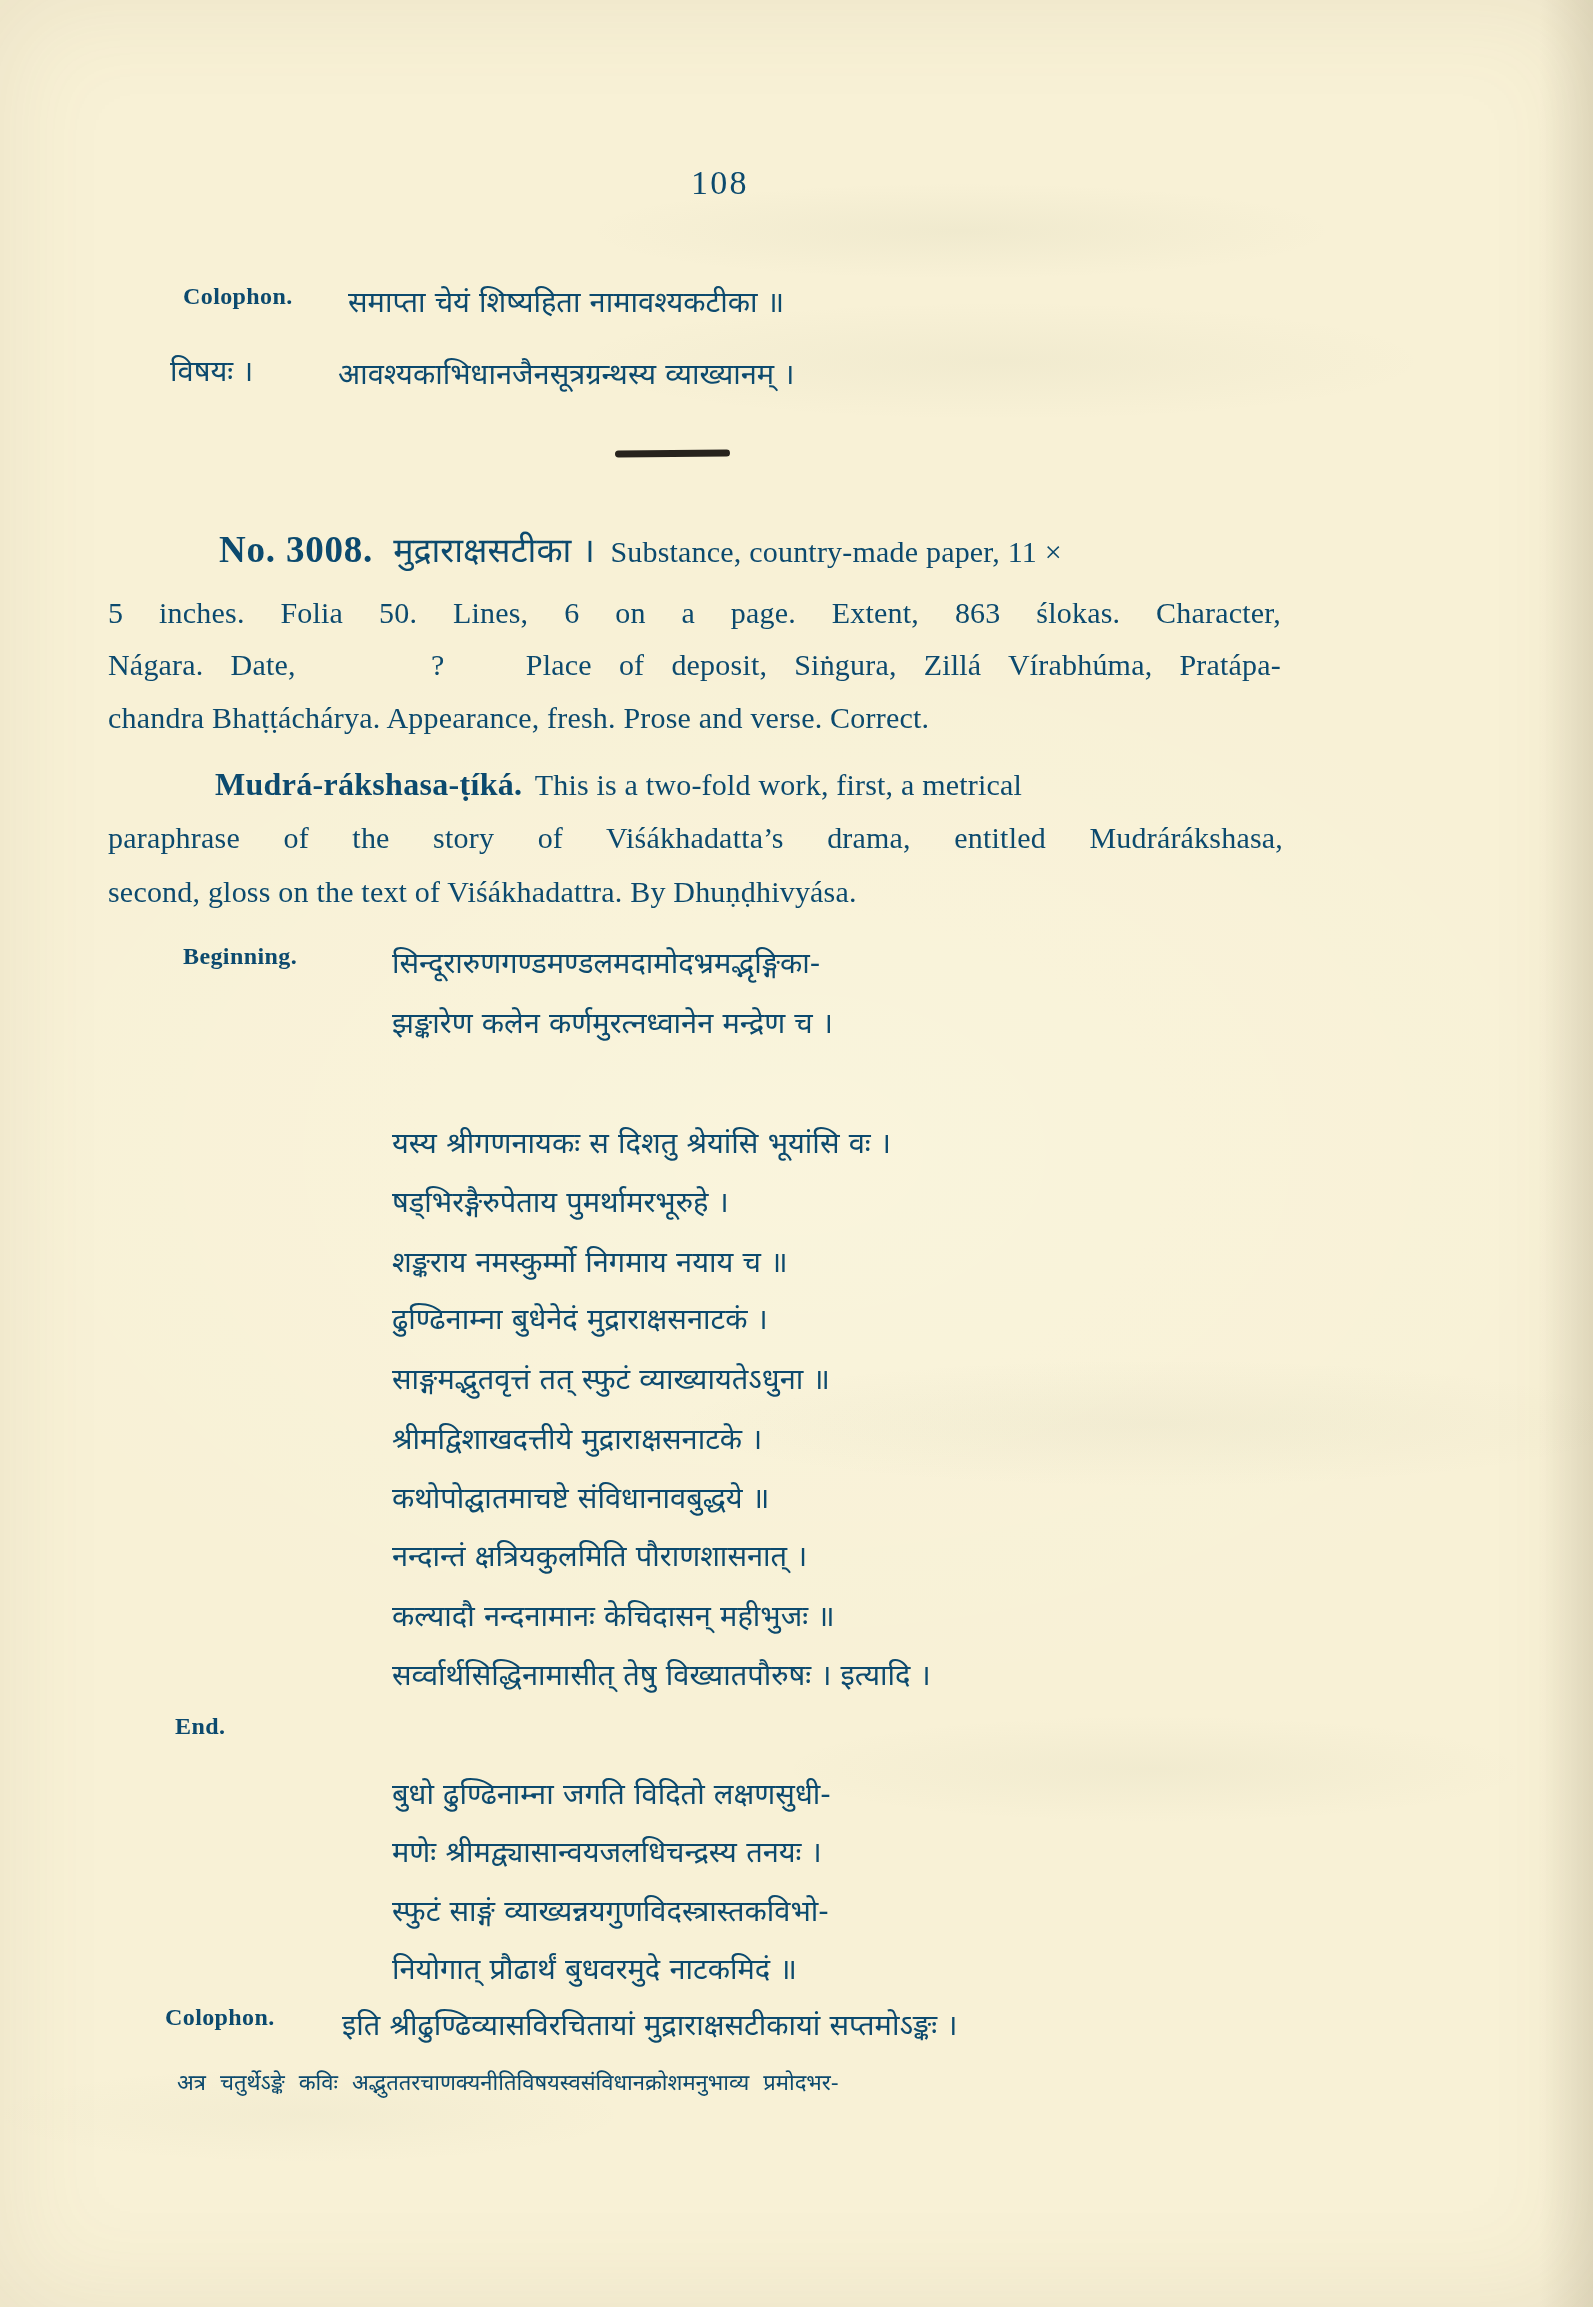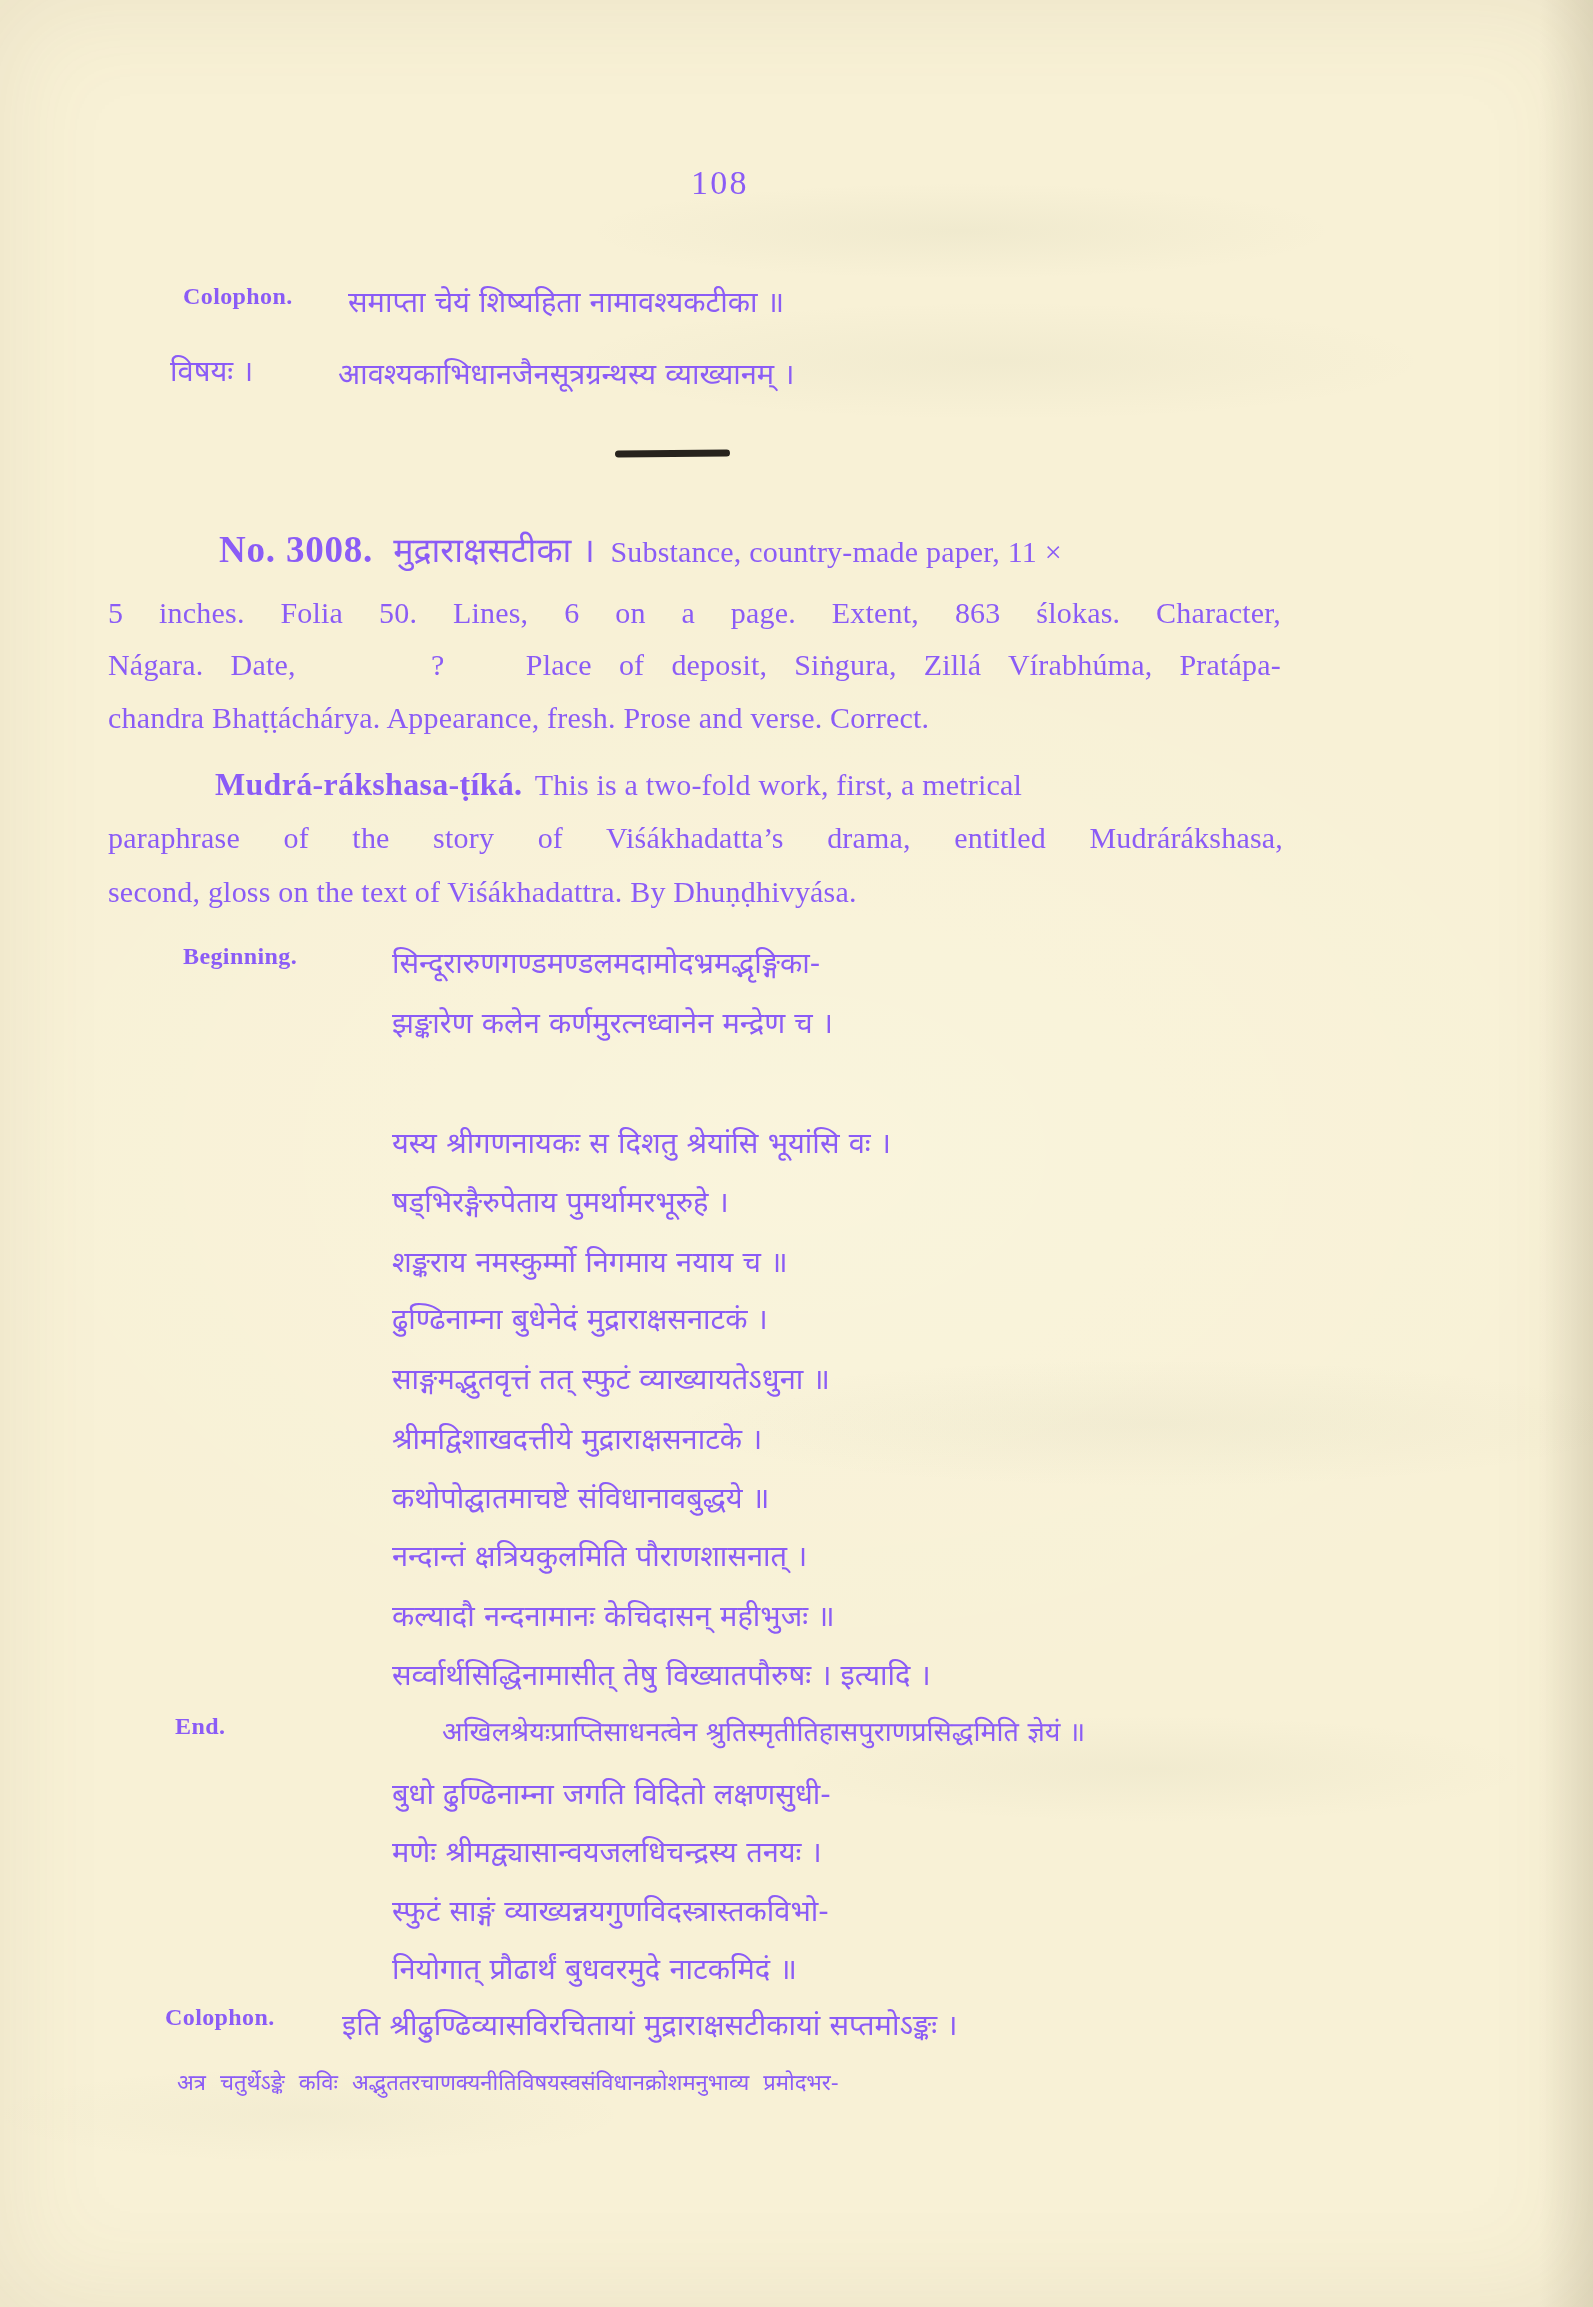--- a/index.html
+++ b/index.html
@@ -6,21 +6,21 @@
     margin: 0;
     padding: 0;
     background: #e9e2c6;
   }
   .page {
     position: relative;
     width: 1593px;
     height: 2307px;
     margin: 0 auto;
     background: #f8f1d6;
-    color: #8b5cf6;
+    color: #0c4a6e;
     font-family: "Liberation Serif", "DejaVu Serif", serif;
     overflow: hidden;
     box-shadow: inset 0 0 108px rgba(120, 100, 60, 0.10);
   }
   
   .page::before {
     content: "";
     position: absolute;
     inset: 0;
     background:
@@ -127,21 +127,20 @@
   <div class="line dev" style="left:392px; top:1246px;">शङ्कराय नमस्कुर्म्मो निगमाय नयाय च ॥</div>
   <div class="line dev" style="left:392px; top:1303px;">ढुण्ढिनाम्ना बुधेनेदं मुद्राराक्षसनाटकं ।</div>
   <div class="line dev" style="left:392px; top:1363px;">साङ्गमद्भुतवृत्तं तत् स्फुटं व्याख्यायतेऽधुना ॥</div>
   <div class="line dev" style="left:392px; top:1423px;">श्रीमद्विशाखदत्तीये मुद्राराक्षसनाटके ।</div>
   <div class="line dev" style="left:392px; top:1482px;">कथोपोद्घातमाचष्टे संविधानावबुद्धये ॥</div>
   <div class="line dev" style="left:392px; top:1540px;">नन्दान्तं क्षत्रियकुलमिति पौराणशासनात् ।</div>
   <div class="line dev" style="left:392px; top:1600px;">कल्यादौ नन्दनामानः केचिदासन् महीभुजः ॥</div>
   <div class="line dev" style="left:392px; top:1659px;">सर्व्वार्थसिद्धिनामासीत् तेषु विख्यातपौरुषः ।  इत्यादि ।</div>
 
   <div class="line label" style="left:175px; top:1713px;">End.</div>
-  <div class="line dev" style="left:442px; top:1716px; font-size:27px;">अखिलश्रेयःप्राप्तिसाधनत्वेन श्रुतिस्मृतीतिहासपुराणप्रसिद्धमिति ज्ञेयं ॥</div>
   <div class="line dev" style="left:392px; top:1778px;">बुधो ढुण्ढिनाम्ना जगति विदितो लक्षणसुधी-</div>
   <div class="line dev" style="left:392px; top:1836px;">मणेः श्रीमद्व्यासान्वयजलधिचन्द्रस्य तनयः ।</div>
   <div class="line dev" style="left:392px; top:1895px;">स्फुटं साङ्गं व्याख्यन्नयगुणविदस्त्रास्तकविभो-</div>
   <div class="line dev" style="left:392px; top:1953px;">नियोगात् प्रौढार्थं बुधवरमुदे नाटकमिदं ॥</div>
 
   <div class="line label" style="left:165px; top:2004px;">Colophon.</div>
   <div class="line dev" style="left:342px; top:2009px;">इति श्रीढुण्ढिव्यासविरचितायां मुद्राराक्षसटीकायां सप्तमोऽङ्कः ।</div>
 
   <div class="line dev footer-dev" style="left:177px; top:2070px; font-size:22px;">अत्र चतुर्थेऽङ्के कविः अद्भुततरचाणक्यनीतिविषयस्वसंविधानक्रोशमनुभाव्य प्रमोदभर-</div>
 

